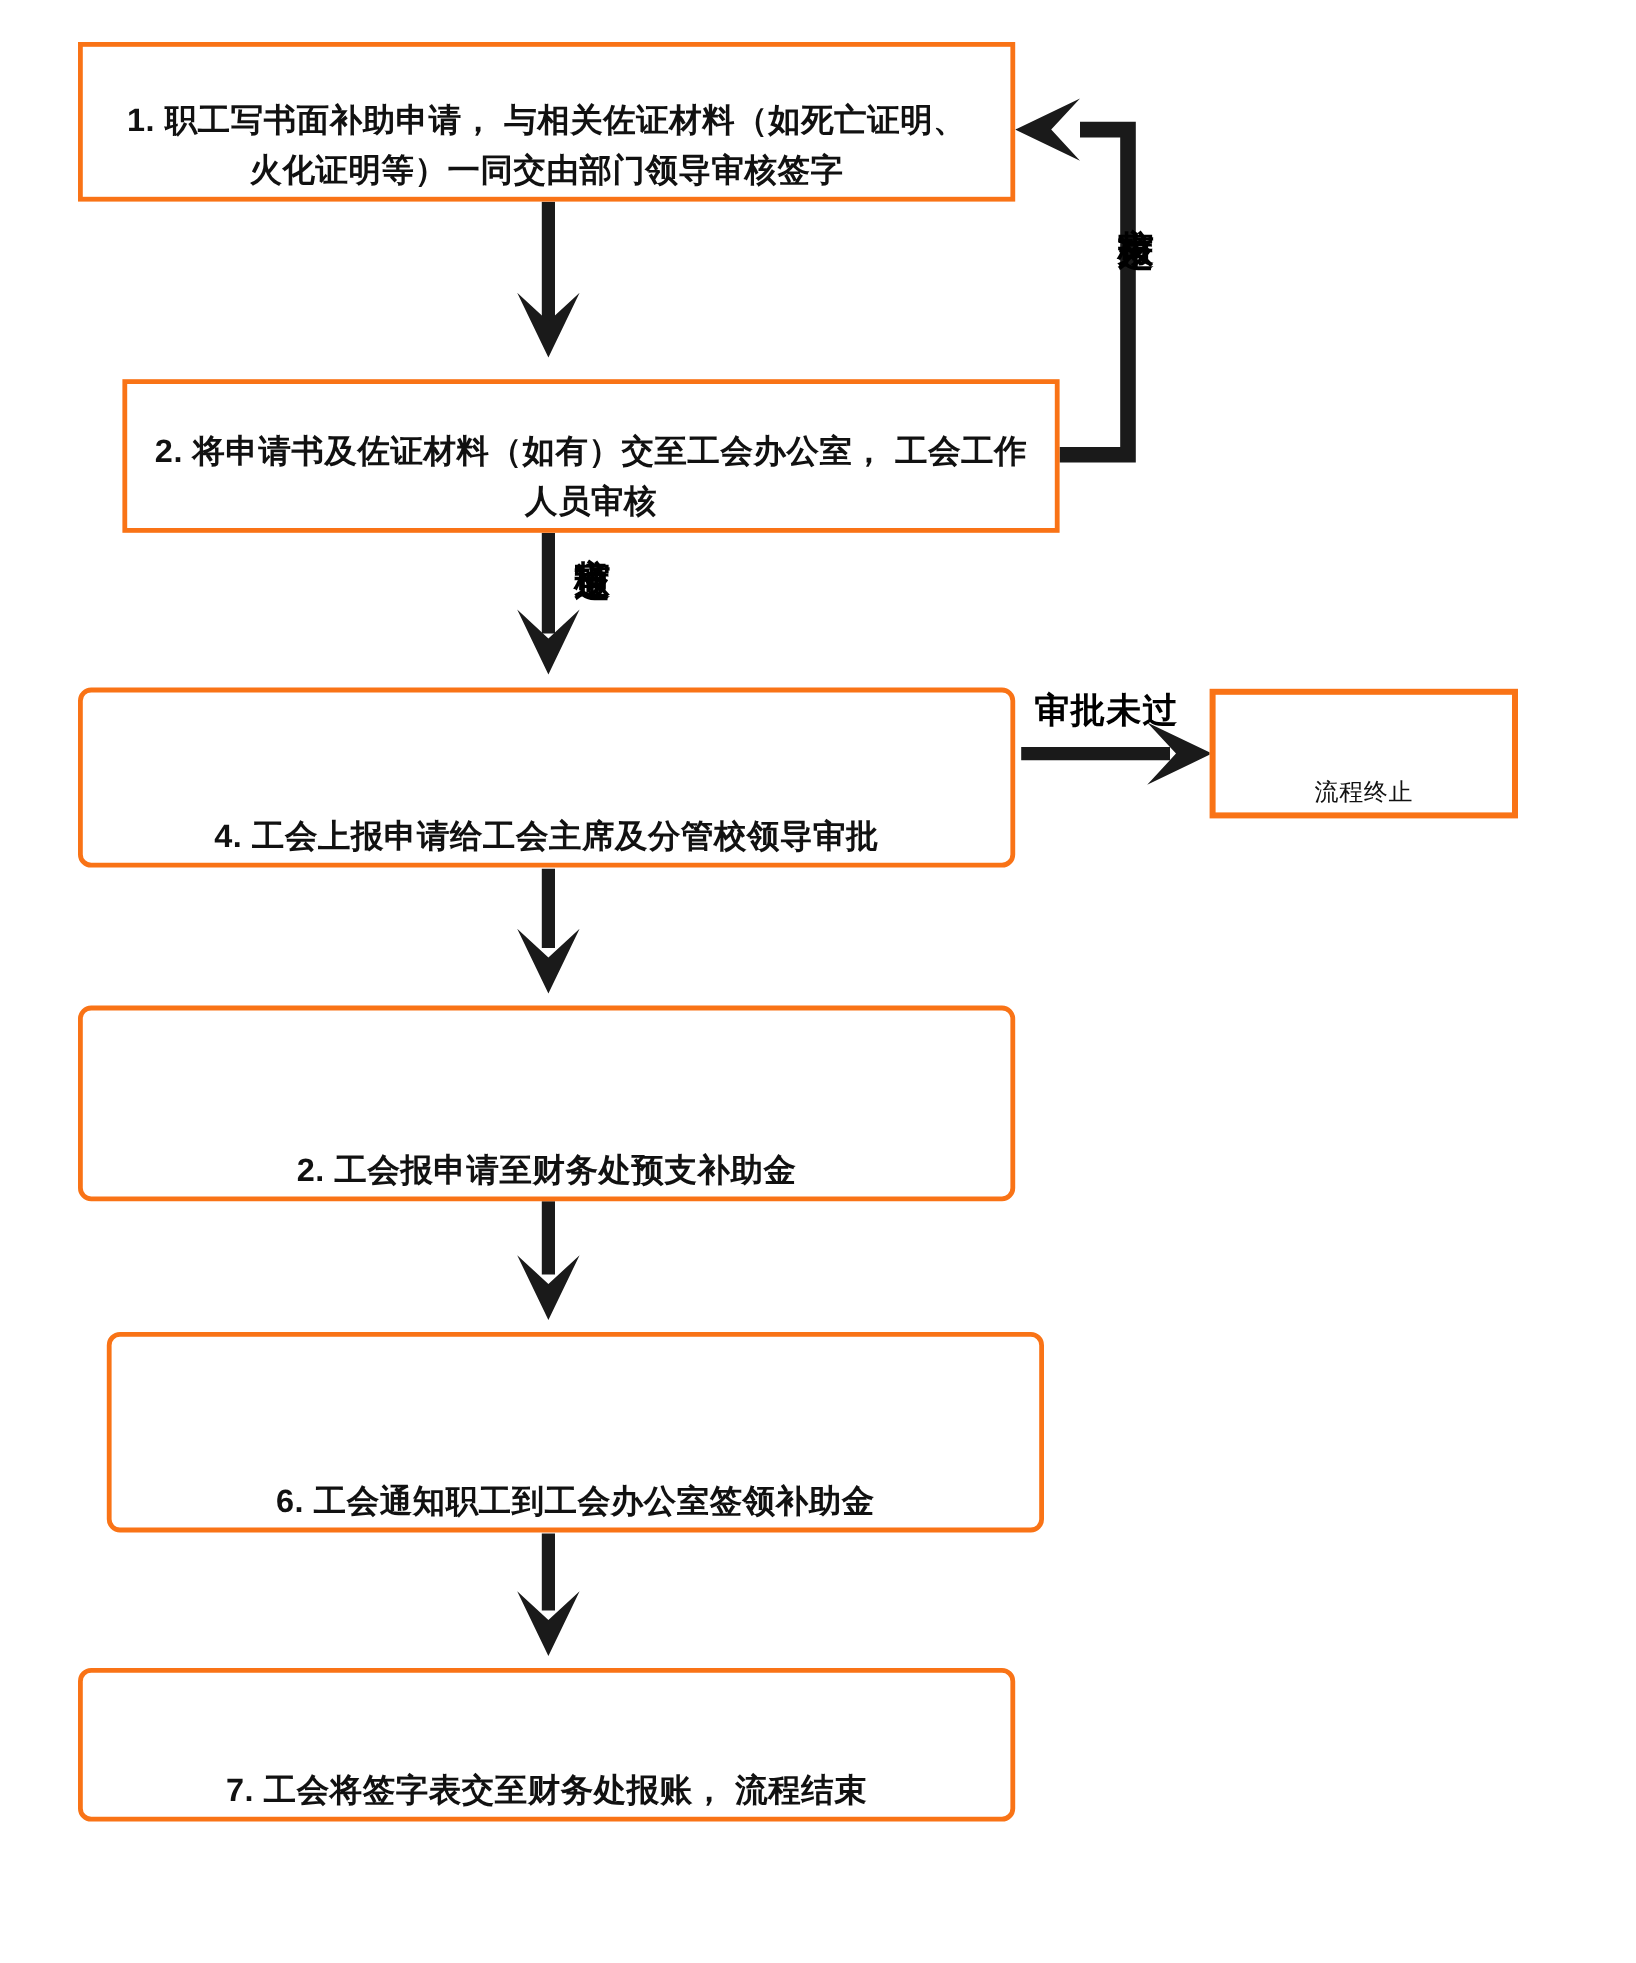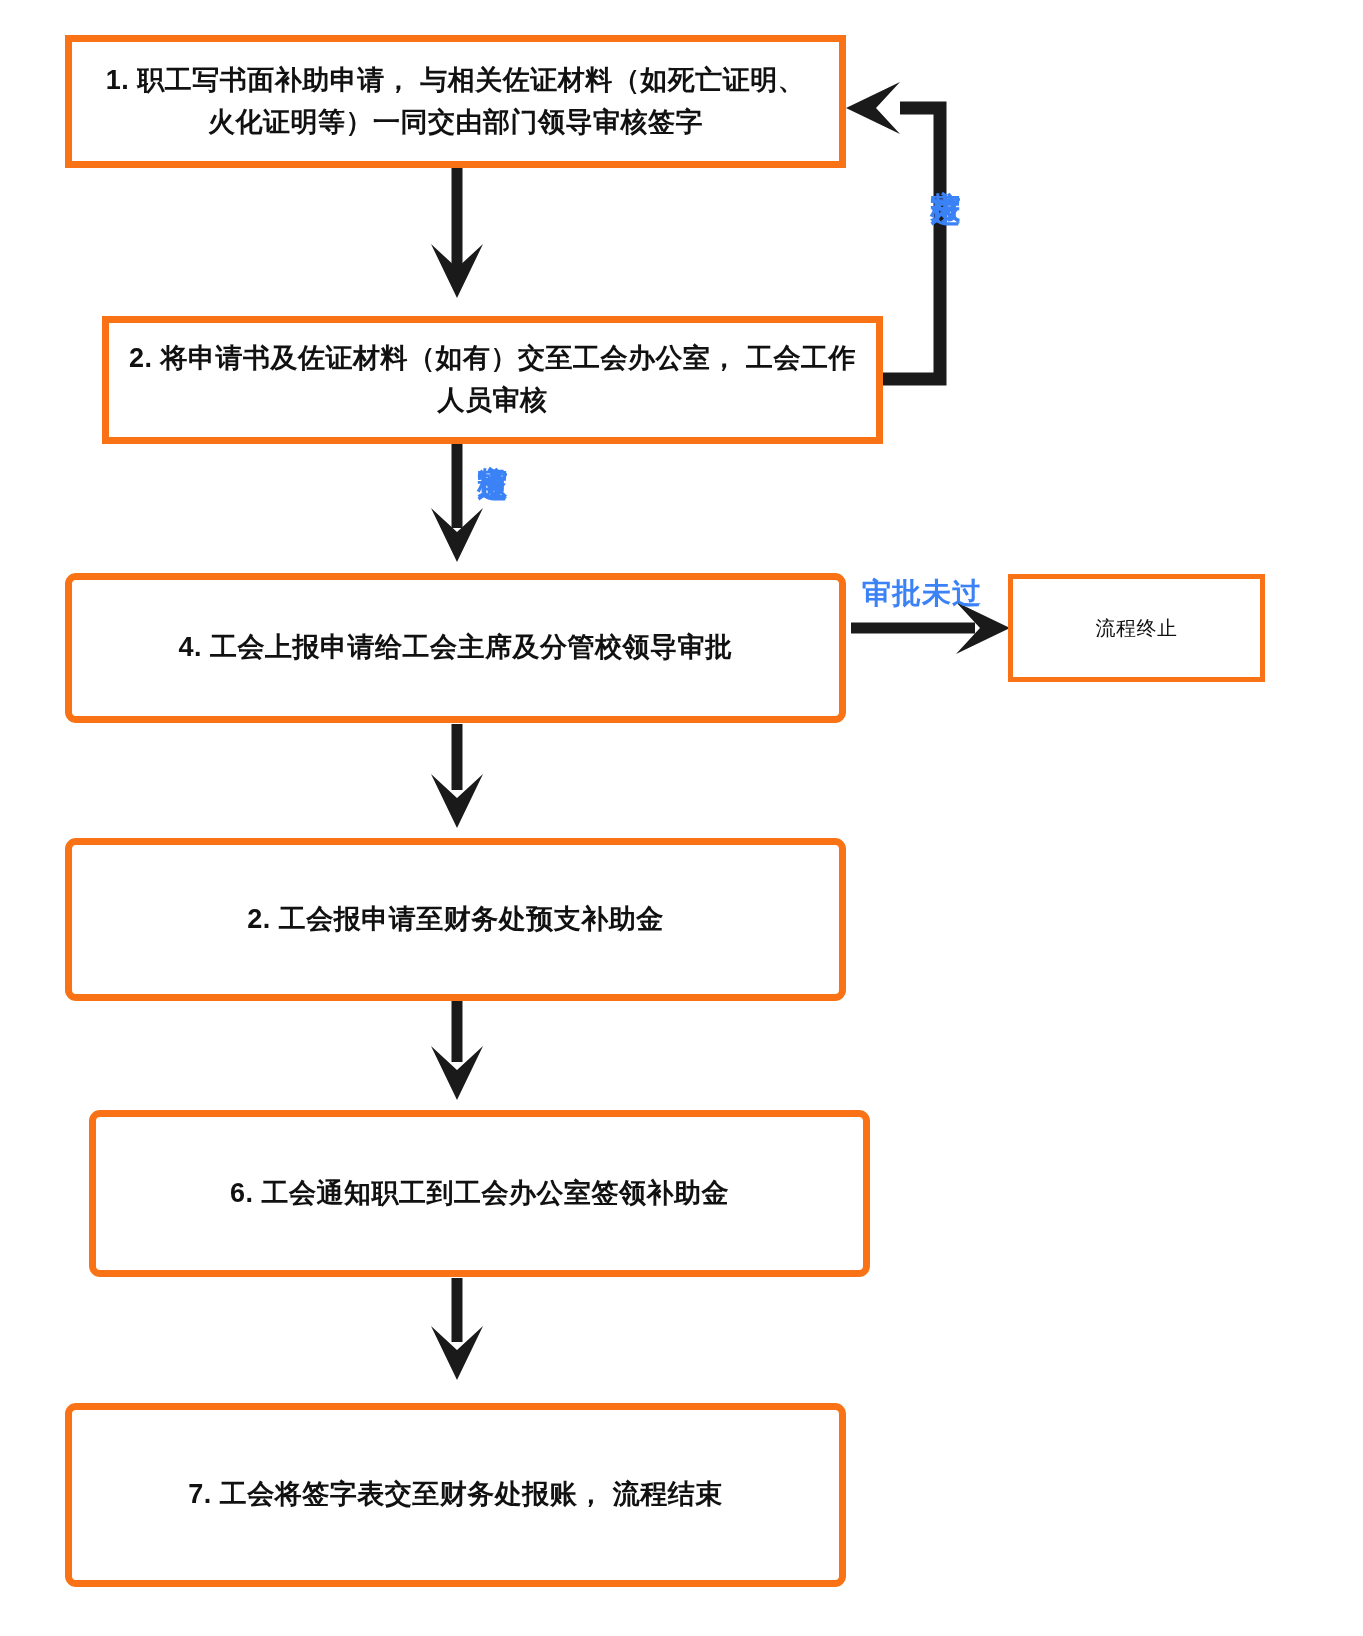--- a/index.html
+++ b/index.html
@@ -6,50 +6,50 @@
   body{
     width:1363px;height:1636px;position:relative;overflow:hidden;
     font-family:"Liberation Sans","DejaVu Sans",sans-serif;
     -webkit-font-smoothing:antialiased;
   }
   #flow-canvas{position:absolute;left:0;top:0;width:1363px;height:1636px;}
   .node{
     position:absolute;
     box-sizing:border-box;
     background:#ffffff;
-    border:7px solid #f97316;
+    border:4px solid #f97316;
     display:flex;
-    align-items:center;
+    align-items:flex-end;
     justify-content:center;
     text-align:center;
     color:#111111;
     font-weight:700;
     font-size:27px;
     line-height:1.55;
     letter-spacing:0.5px;
     padding:0 18px;
     z-index:3;
   }
   .node .node-text{display:block;width:100%;white-space:pre-line;}
   .node.single-line{font-weight:700;border-radius:11px;}
   .node.terminal{font-weight:500;font-size:20px;border-width:5px;}
 
   
   #node-1{left:65px;top:35px;width:781px;height:133px;}
   #node-2{left:65px;top:316px;width:781px;height:128px;margin-left:37px;}
   #node-4{left:65px;top:573px;width:781px;height:150px;}
   #node-5{left:65px;top:838px;width:781px;height:163px;}
   #node-6{left:65px;top:1110px;width:781px;height:167px;margin-left:24px;}
-  #node-7{left:65px;top:1390px;width:781px;height:184px;margin-top:13px;}
+  #node-7{left:65px;top:1390px;width:781px;height:128px;}
   #node-terminate{left:1008px;top:574px;width:257px;height:108px;}
 
   
   .edge-label{
     position:absolute;
-    color:#3b82f6;
+    color:#000000;
     font-weight:700;
     font-size:30px;
     letter-spacing:2px;
     line-height:1.05;
     z-index:4;
     white-space:pre-line;
   }
   .edge-label.vertical{
     writing-mode:vertical-rl;
     text-orientation:upright;

